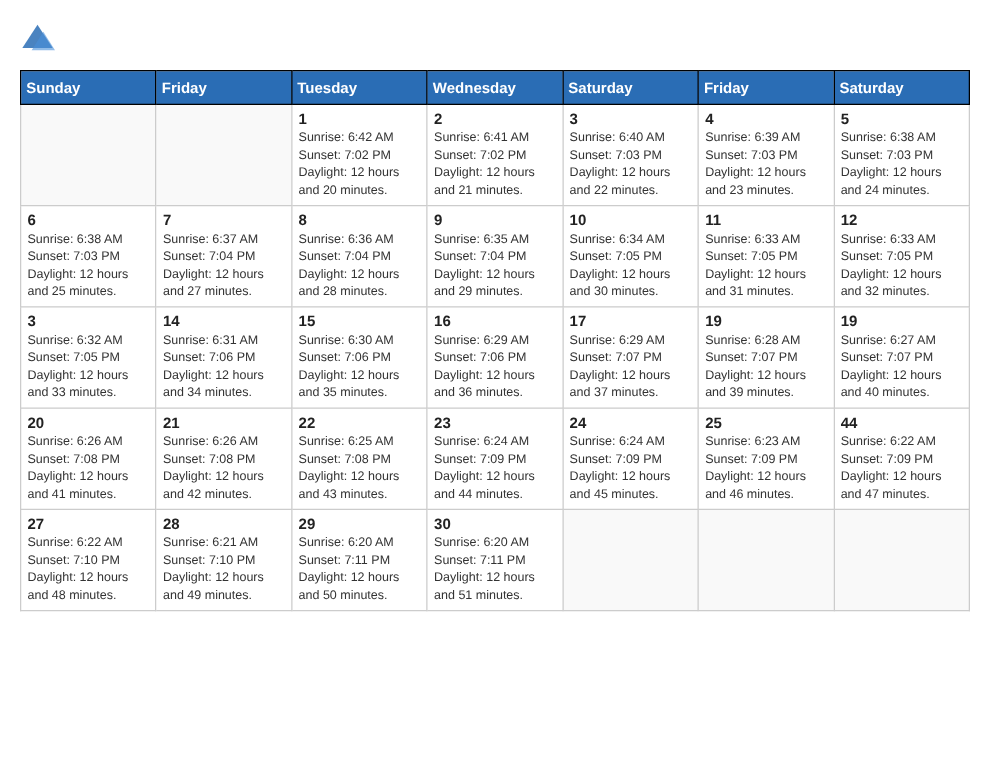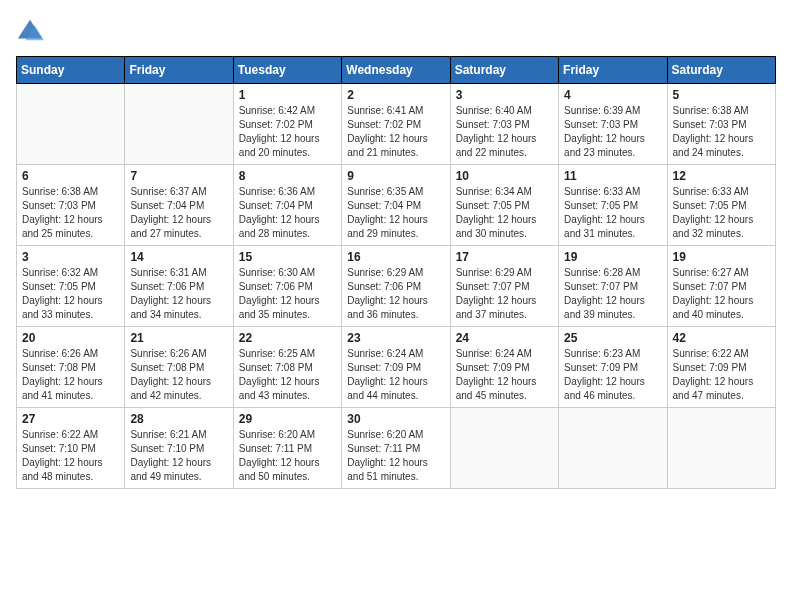--- a/index.html
+++ b/index.html
@@ -219,21 +219,21 @@
         </td>
         <td>
           <div class="day-number">24</div>
           <div class="day-info">Sunrise: 6:24 AM<br>Sunset: 7:09 PM<br>Daylight: 12 hours and 45 minutes.</div>
         </td>
         <td>
           <div class="day-number">25</div>
           <div class="day-info">Sunrise: 6:23 AM<br>Sunset: 7:09 PM<br>Daylight: 12 hours and 46 minutes.</div>
         </td>
         <td>
-          <div class="day-number">42</div>
+          <div class="day-number">44</div>
           <div class="day-info">Sunrise: 6:22 AM<br>Sunset: 7:09 PM<br>Daylight: 12 hours and 47 minutes.</div>
         </td>
       </tr>
       <tr>
         <td>
           <div class="day-number">27</div>
           <div class="day-info">Sunrise: 6:22 AM<br>Sunset: 7:10 PM<br>Daylight: 12 hours and 48 minutes.</div>
         </td>
         <td>
           <div class="day-number">28</div>

